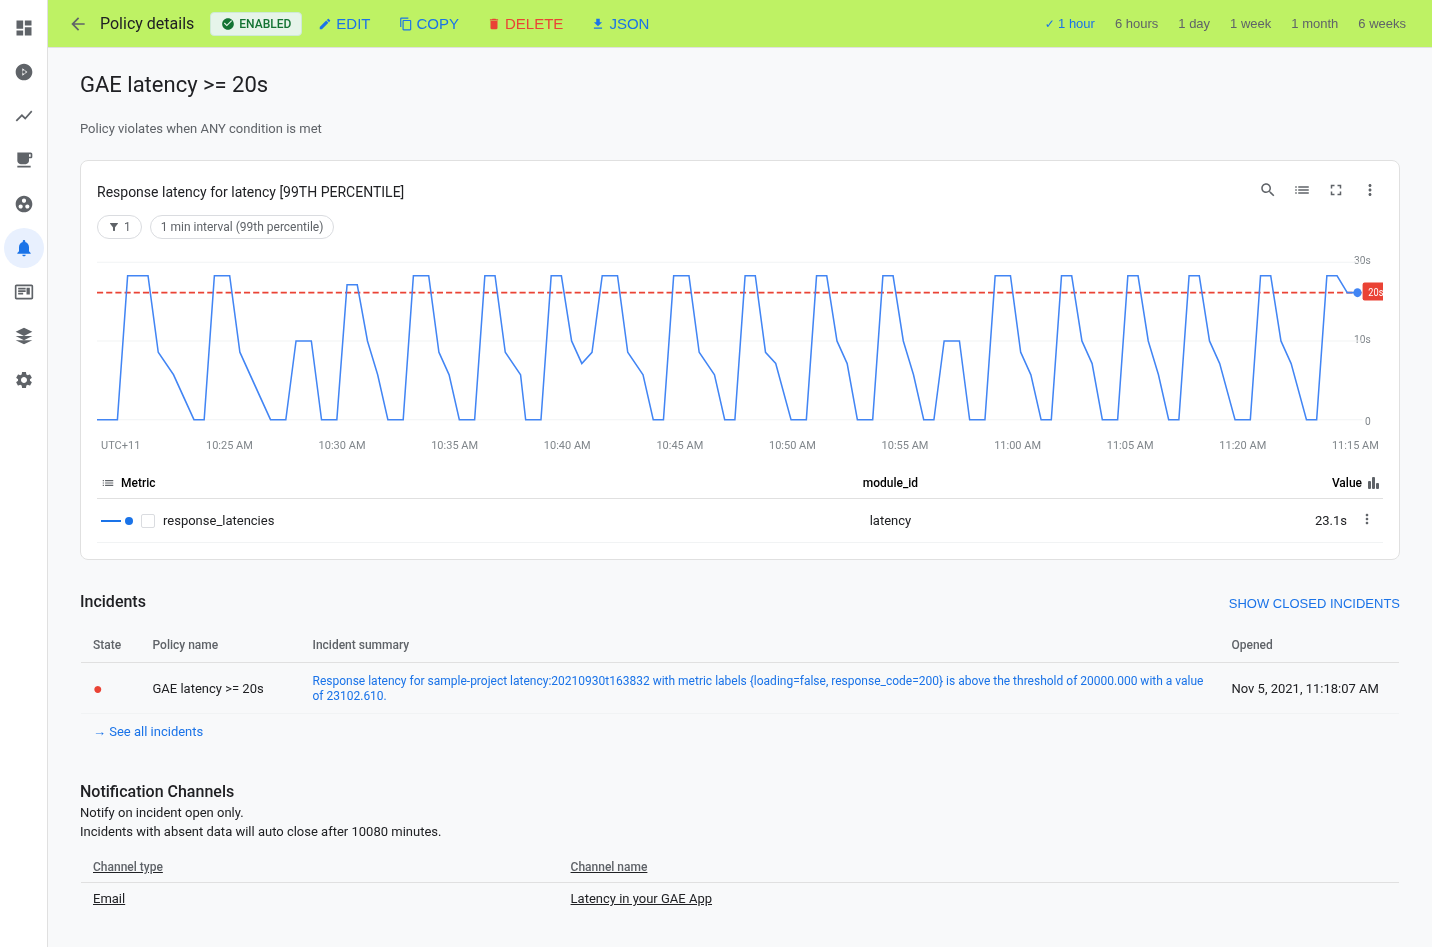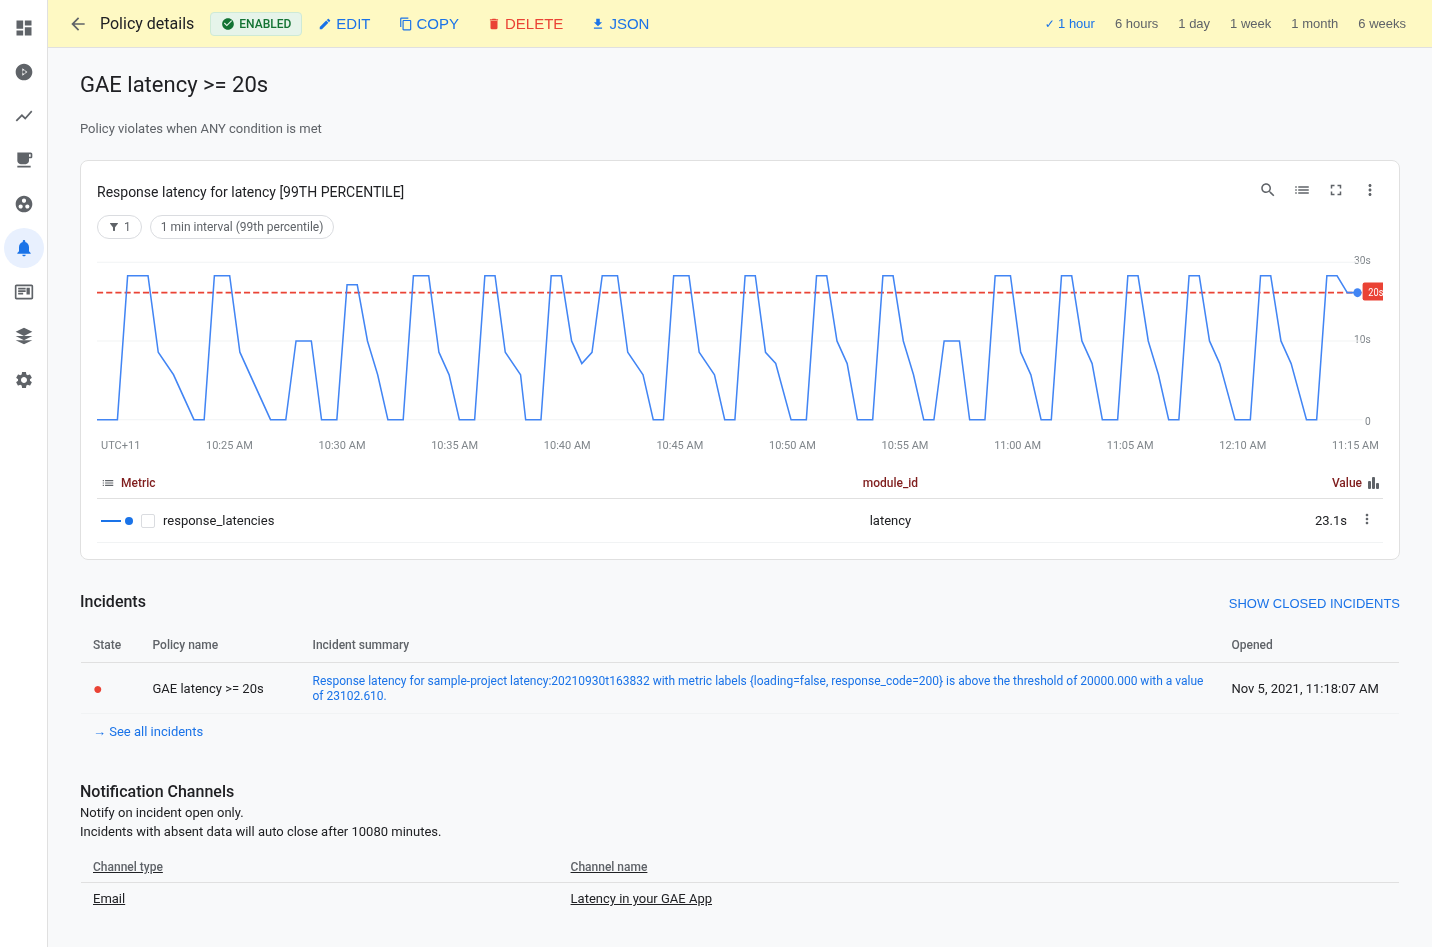--- a/index.html
+++ b/index.html
@@ -34,21 +34,21 @@
     .main {
       flex: 1;
       display: flex;
       flex-direction: column;
       overflow: hidden;
     }
 
     
     .topbar {
       height: 48px;
-      background: #fef9c3;
+      background: #bef264;
       border-bottom: 1px solid #e0e0e0;
       display: flex;
       align-items: center;
       padding: 0 16px;
       gap: 8px;
       flex-shrink: 0;
     }
     .back-btn {
       cursor: pointer;
       color: #5f6368;
@@ -218,21 +218,21 @@
     }
 
     
     .metric-table {
       width: 100%;
       border-collapse: collapse;
     }
     .metric-table th {
       font-size: 12px;
       font-weight: 500;
-      color: #7f1d1d;
+      color: #000000;
       text-align: left;
       padding: 8px 4px;
       border-bottom: 1px solid #e0e0e0;
     }
     .metric-table th:last-child { text-align: right; }
     .metric-table td {
       font-size: 13px;
       padding: 8px 4px;
       border-bottom: 1px solid #f1f3f4;
     }
@@ -637,21 +637,21 @@
           <span>UTC+11</span>
           <span>10:25 AM</span>
           <span>10:30 AM</span>
           <span>10:35 AM</span>
           <span>10:40 AM</span>
           <span>10:45 AM</span>
           <span>10:50 AM</span>
           <span>10:55 AM</span>
           <span>11:00 AM</span>
           <span>11:05 AM</span>
-          <span>12:10 AM</span>
+          <span>11:20 AM</span>
           <span>11:15 AM</span>
         </div>
 
         <table class="metric-table">
           <thead>
             <tr>
               <th style="width:50%">
                 <div style="display:flex;align-items:center;gap:6px;">
                   <svg width="14" height="14" viewBox="0 0 24 24" fill="#5f6368">
                       <path d="M3 13h2v-2H3v2zm0 4h2v-2H3v2zm0-8h2V7H3v2zm4 4h14v-2H7v2zm0 4h14v-2H7v2zM7 7v2h14V7H7z"></path>

